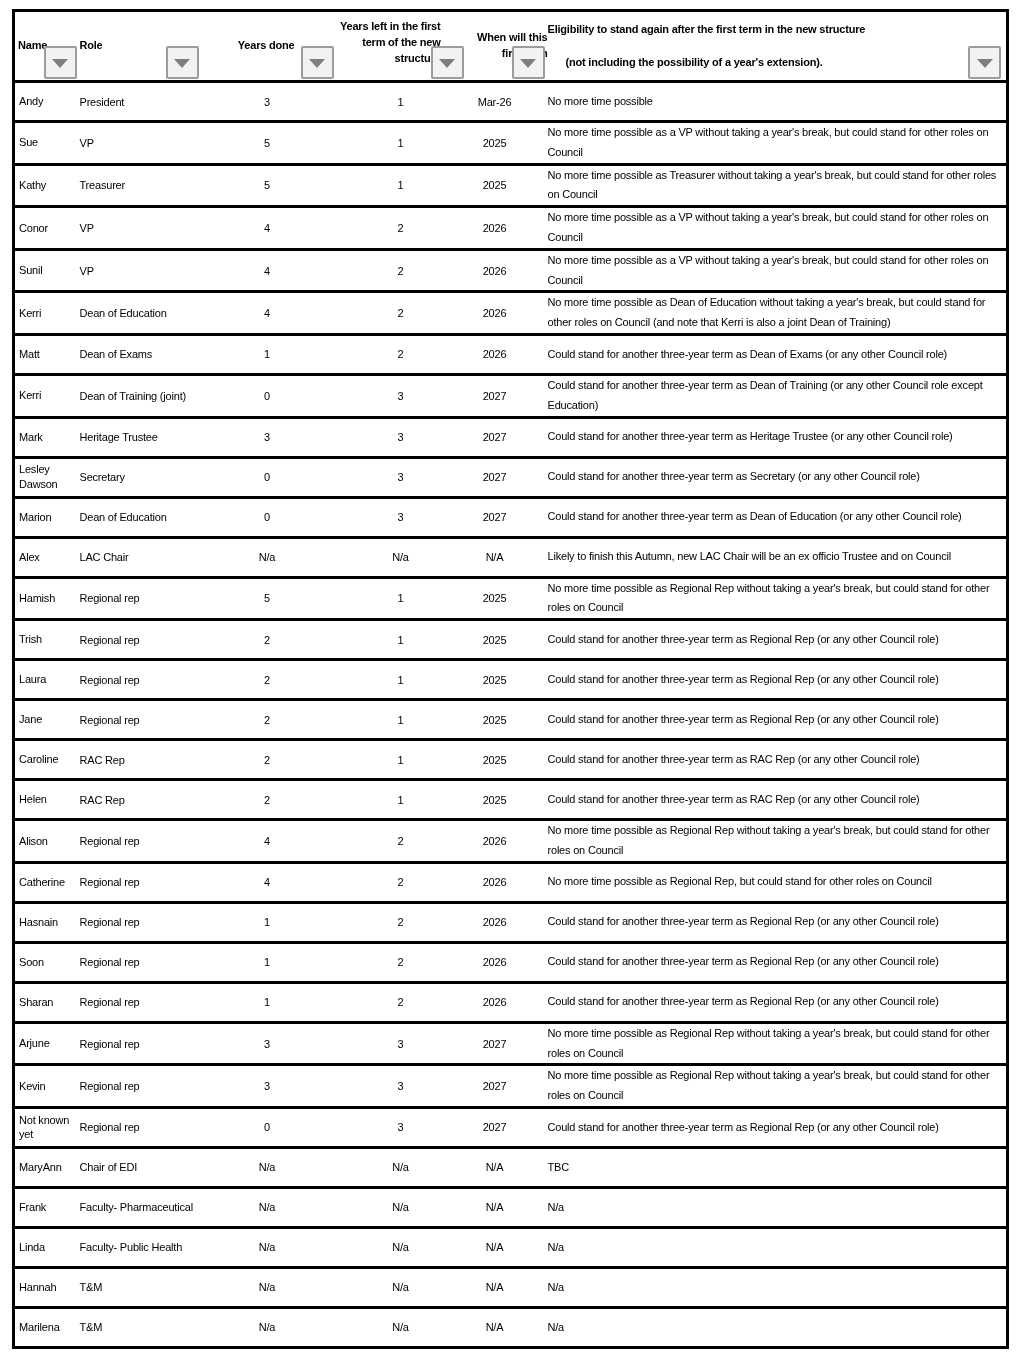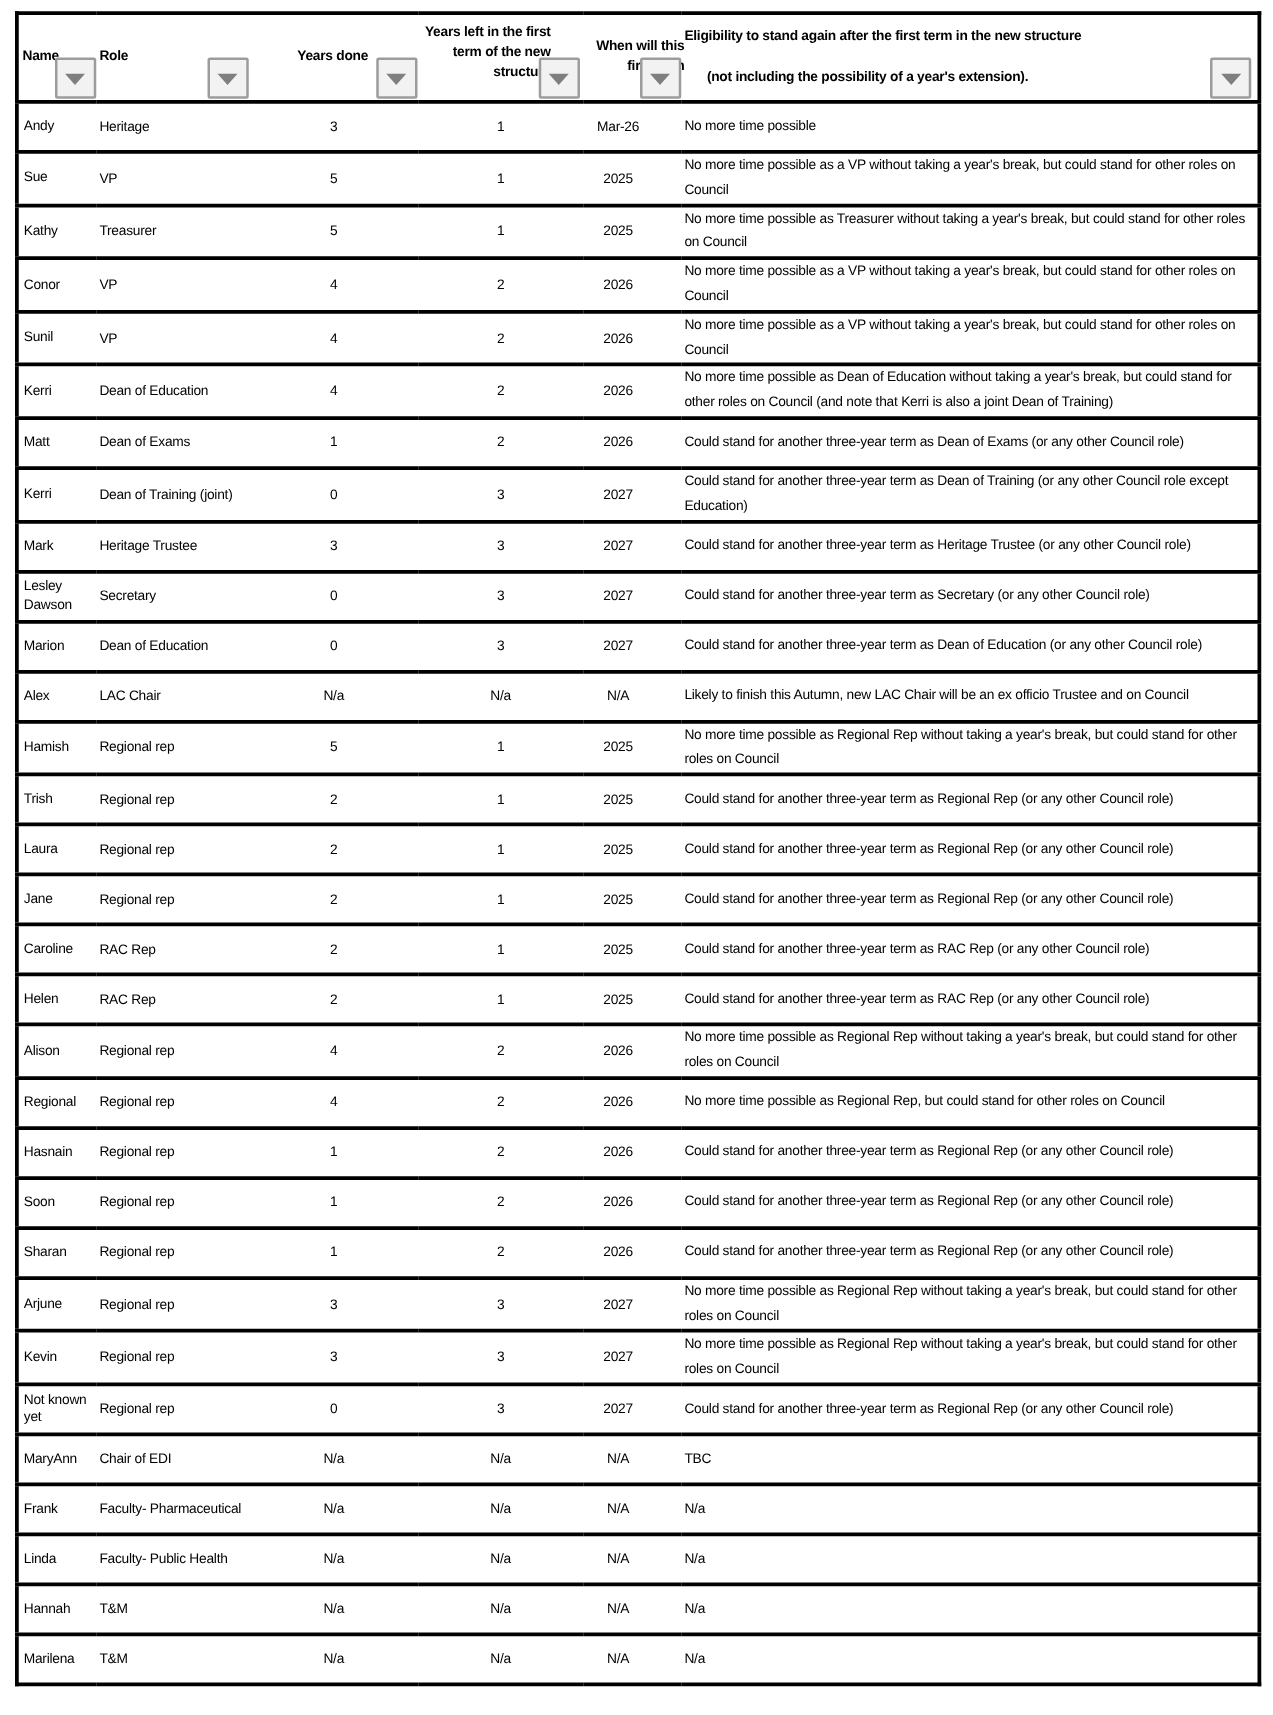--- a/index.html
+++ b/index.html
@@ -131,21 +131,21 @@
           <span class="h-label h-line2">(not including the possibility of a year's extension).</span>
           <button class="filter-btn">
             <span class="filter-arrow"></span>
           </button>
         </th>
       </tr>
     </thead>
     <tbody>
         <tr>
     <td class="c-name">Andy</td>
-    <td class="c-role">Heritage</td>
+    <td class="c-role">President</td>
     <td class="c-num">3</td>
     <td class="c-num">1</td>
     <td class="c-when">Mar-26</td>
     <td class="c-elig">No more time possible</td>
   </tr>
         <tr>
     <td class="c-name">Sue</td>
     <td class="c-role">VP</td>
     <td class="c-num">5</td>
     <td class="c-num">1</td>
@@ -282,21 +282,21 @@
   </tr>
         <tr>
     <td class="c-name">Alison</td>
     <td class="c-role">Regional rep</td>
     <td class="c-num">4</td>
     <td class="c-num">2</td>
     <td class="c-when">2026</td>
     <td class="c-elig">No more time possible as Regional Rep without taking a year's break, but could stand for other roles on Council</td>
   </tr>
         <tr>
-    <td class="c-name">Regional</td>
+    <td class="c-name">Catherine</td>
     <td class="c-role">Regional rep</td>
     <td class="c-num">4</td>
     <td class="c-num">2</td>
     <td class="c-when">2026</td>
     <td class="c-elig">No more time possible as Regional Rep, but could stand for other roles on Council</td>
   </tr>
         <tr>
     <td class="c-name">Hasnain</td>
     <td class="c-role">Regional rep</td>
     <td class="c-num">1</td>

